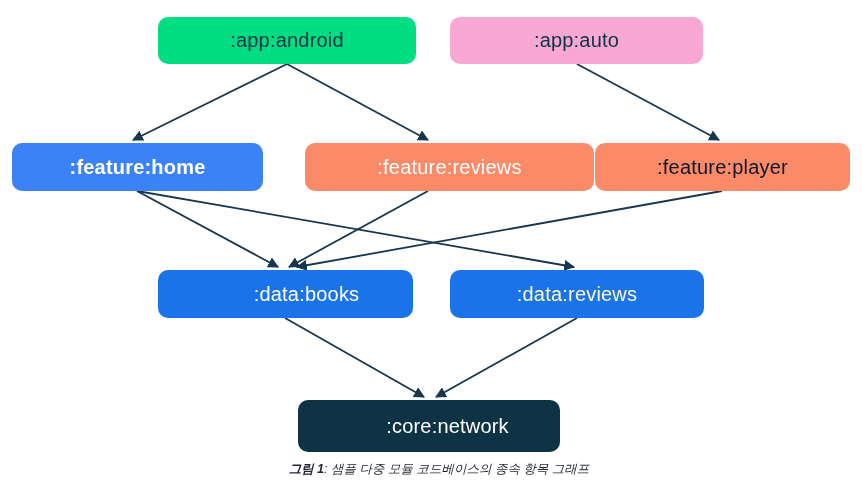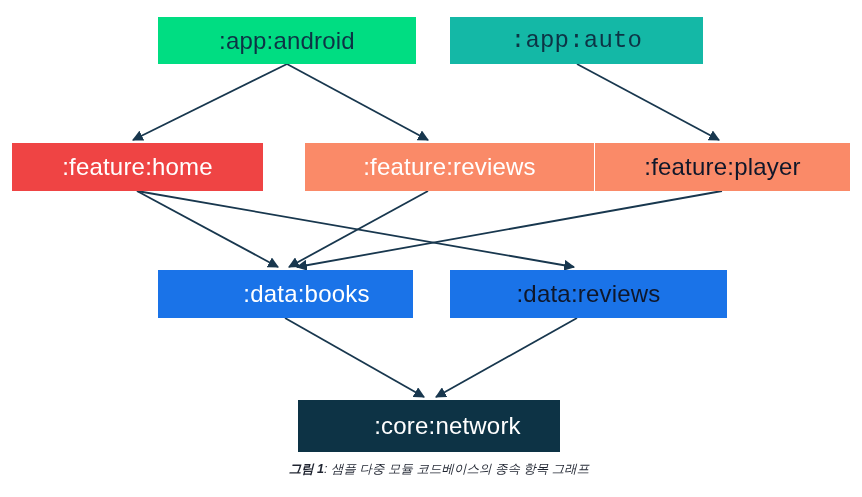--- a/index.html
+++ b/index.html
@@ -21,22 +21,22 @@
     top: 0;
     width: 862px;
     height: 497px;
     pointer-events: none;
   }
   .node {
     position: absolute;
     display: flex;
     align-items: center;
     justify-content: center;
-    border-radius: 0;
-    font-size: 24px;
+    border-radius: 10px;
+    font-size: 20px;
     font-weight: 400;
     letter-spacing: 0.2px;
     box-sizing: border-box;
     white-space: nowrap;
   }
   figcaption {
     position: absolute;
     left: 8px;
     top: 461px;
     width: 862px;
@@ -67,25 +67,25 @@
         <line x1="137" y1="191" x2="574" y2="267" stroke="#18374e" stroke-width="1.8" marker-end="url(#arrowhead)"></line>
         <line x1="428" y1="191" x2="289" y2="267" stroke="#18374e" stroke-width="1.8" marker-end="url(#arrowhead)"></line>
         <line x1="722" y1="191" x2="297" y2="267" stroke="#18374e" stroke-width="1.8" marker-end="url(#arrowhead)"></line>
         <line x1="285" y1="318" x2="424" y2="397" stroke="#18374e" stroke-width="1.8" marker-end="url(#arrowhead)"></line>
         <line x1="577" y1="318" x2="436" y2="397" stroke="#18374e" stroke-width="1.8" marker-end="url(#arrowhead)"></line>
       </g>
   </svg>
 
   <div id="nodes">
       <div class="node" style="left: 158px; top: 17px; width: 258px; height: 47px; background: rgb(0, 221, 130); color: rgb(13, 51, 69);">:app:android</div>
-      <div class="node" style="left: 450px; top: 17px; width: 253px; height: 47px; background: #14b8a6; color: rgb(13, 51, 69); font-family: Liberation Mono, monospace;">:app:auto</div>
-      <div class="node" style="left: 12px; top: 143px; width: 251px; height: 48px; background: #ef4444; color: rgb(255, 255, 255);">:feature:home</div>
+      <div class="node" style="left: 450px; top: 17px; width: 253px; height: 47px; background: #f9a8d4; color: rgb(13, 51, 69);">:app:auto</div>
+      <div class="node" style="left: 12px; top: 143px; width: 251px; height: 48px; background: #3b82f6; color: rgb(255, 255, 255); font-weight: bold;">:feature:home</div>
       <div class="node" style="left: 305px; top: 143px; width: 289px; height: 48px; background: rgb(250, 138, 104); color: rgb(255, 255, 255);">:feature:reviews</div>
       <div class="node" style="left: 595px; top: 143px; width: 255px; height: 48px; background: rgb(250, 138, 104); color: #0f172a;">:feature:player</div>
       <div class="node" style="left: 158px; top: 270px; width: 255px; height: 48px; background: rgb(26, 115, 232); color: rgb(255, 255, 255); padding-left: 42px;">:data:books</div>
-      <div class="node" style="left: 450px; top: 270px; width: 277px; height: 48px; background: rgb(26, 115, 232); color: #0f172a;">:data:reviews</div>
+      <div class="node" style="left: 450px; top: 270px; width: 254px; height: 48px; background: rgb(26, 115, 232); color: #fef9c3;">:data:reviews</div>
       <div class="node" style="left: 298px; top: 400px; width: 262px; height: 52px; background: rgb(13, 51, 69); color: rgb(255, 255, 255); padding-left: 37px;">:core:network</div>
     </div>
 
   <figcaption>
     <span class="cap-label">그림 1</span><span>: 샘플 다중 모듈 코드베이스의 종속 항목 그래프</span>
   </figcaption>
 </figure>
 
 </body></html>

